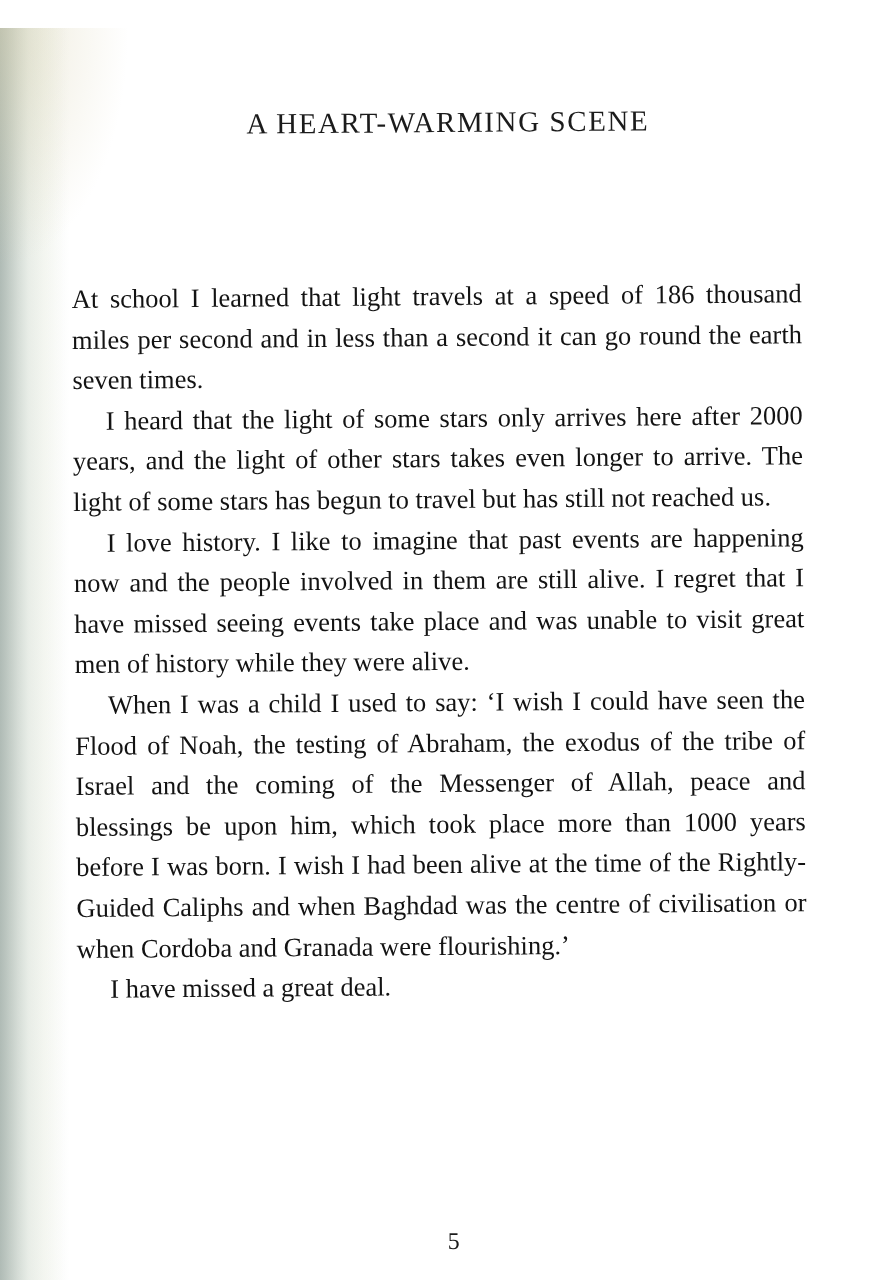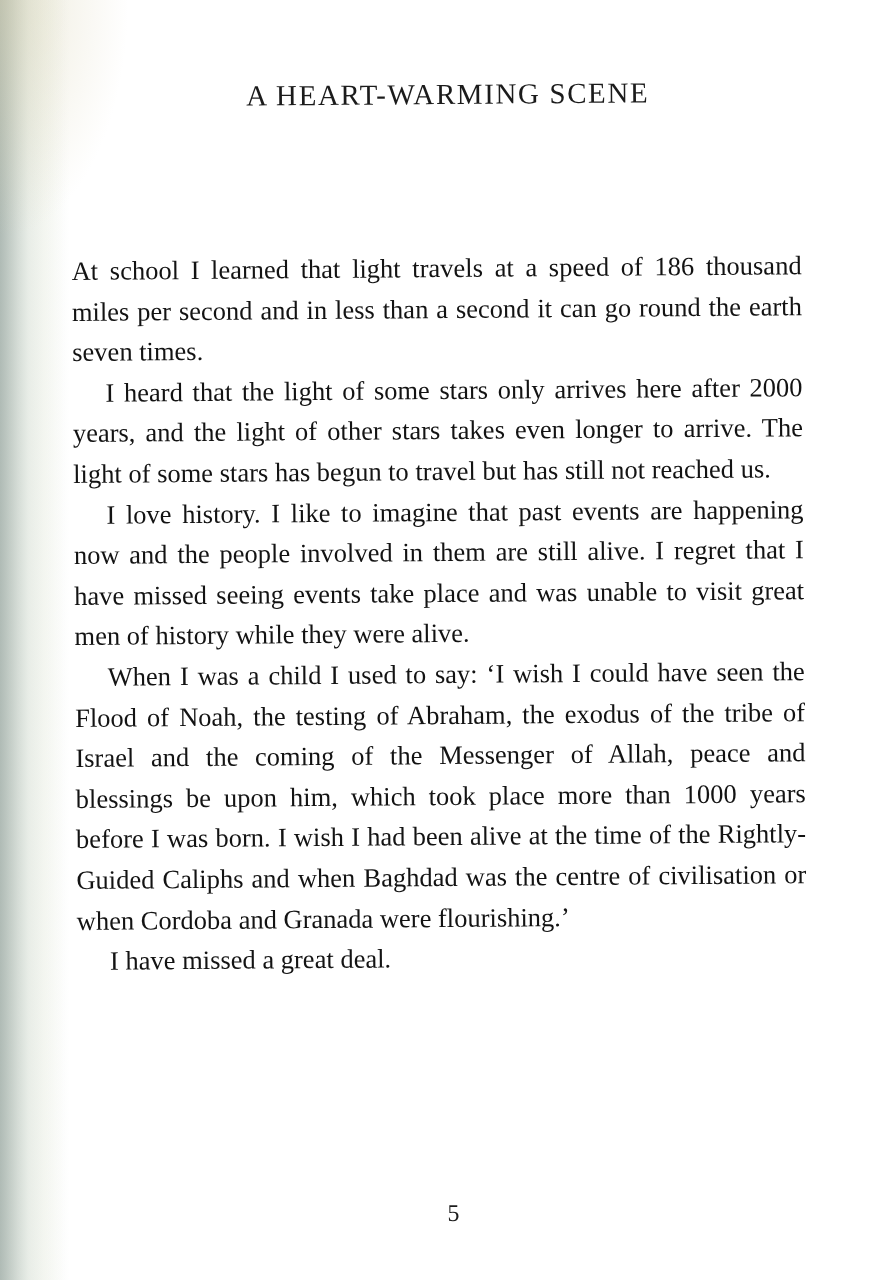--- a/index.html
+++ b/index.html
@@ -23,20 +23,21 @@
       linear-gradient(
         to right,
         #cfd6d2 0px,
         #dfe4df 8px,
         #eef1ec 18px,
         #f7f8f3 30px,
         #fdfdf8 44px,
         #ffffff 66px,
         #ffffff 100%
       );
+    margin-top: 28px;
   }
 
   
   #gutter-shadow {
     position: absolute;
     left: 0;
     top: 0;
     width: 70px;
     height: 100%;
     background: linear-gradient(to right, rgba(150,165,158,0.55), rgba(190,205,196,0.25) 40%, rgba(255,255,255,0) 100%);

